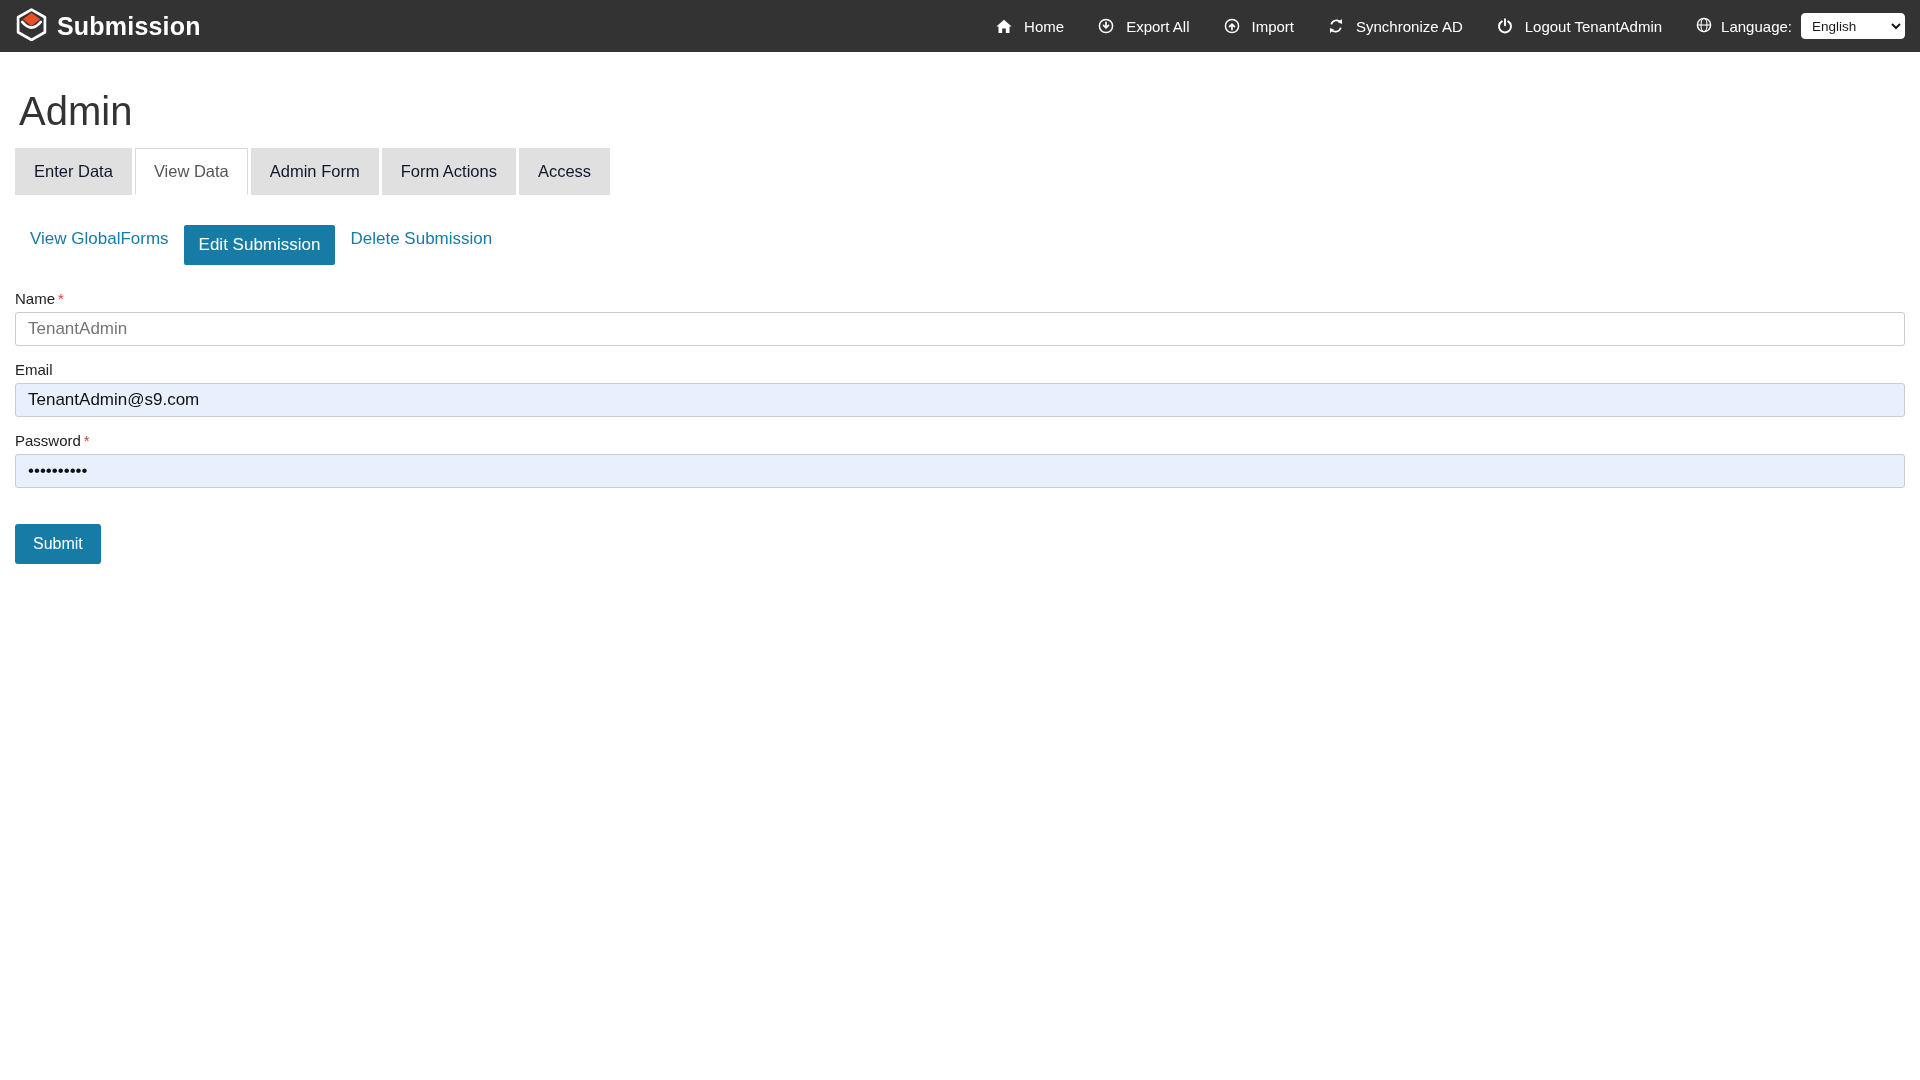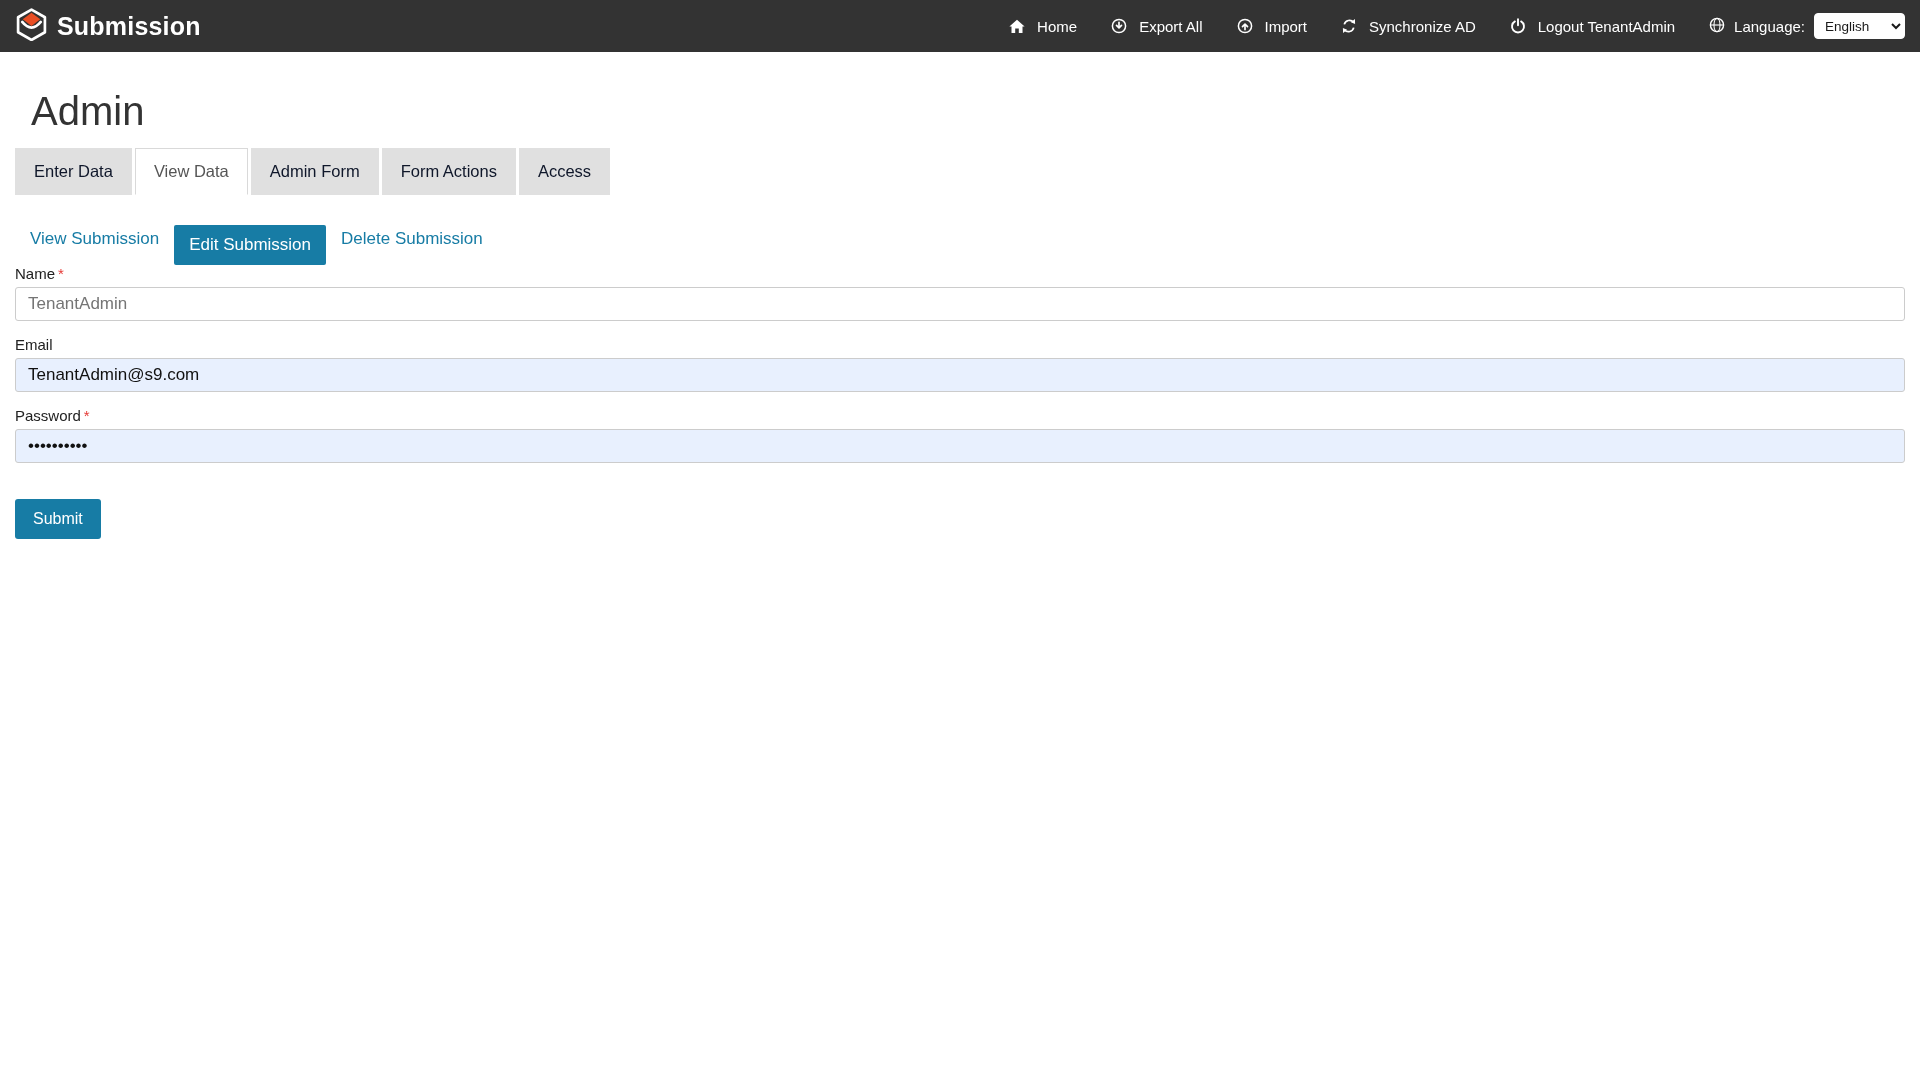--- a/index.html
+++ b/index.html
@@ -28,29 +28,29 @@
   .brand-title{font-size:25px;font-weight:700;letter-spacing:.2px;color:#fff;}
   .nav-right{display:flex;align-items:center;}
   .nav-item{
     display:inline-flex;align-items:center;gap:12px;
     color:#fff;font-size:15px;text-decoration:none;margin-left:34px;cursor:pointer;
     white-space:nowrap;
   }
   .nav-item svg{display:block;}
   .lang-wrap{display:inline-flex;align-items:center;gap:9px;color:#fff;font-size:15px;margin-left:34px;}
   .lang-select{
-    height:26px;width:91px;border-radius:4px;border:1px solid #ffffff;
+    height:26px;width:104px;border-radius:4px;border:1px solid #ffffff;
     background:#ffffff;color:#1a1a1a;font-size:13.5px;padding:0 6px;
     font-family:inherit;cursor:pointer;
   }
   
   .main{padding:0 15px;}
   .page-title{
     font-size:40px;font-weight:400;color:#333;
-    margin:39px 0 0 16px;line-height:1;
+    margin:39px 0 0 4px;line-height:1;
   }
   
   .tabs{display:flex;margin-top:17px;}
   .tab{
     background:var(--tab-inactive-bg);
     height:47px;padding:0 18px;margin-right:3px;
     display:flex;align-items:center;
     font-size:16.5px;color:#0f172a;cursor:pointer;
     border:1px solid var(--tab-inactive-bg);
   }
@@ -58,21 +58,21 @@
     background:#fff;border:1px solid #d9d9d9;border-bottom-color:#ffffff;color:#555;
   }
   
   .pills{display:flex;margin-top:18px;align-items:center;}
   .pill{
     padding:10px 15px;font-size:17px;color:var(--accent);
     text-decoration:none;cursor:pointer;white-space:nowrap;
   }
   .pill.active{background:var(--accent);color:#fff;border-radius:2px;margin-top:12px;}
   
-  .form{}
+  .form{margin-top:25px;}
   .field{margin-bottom:15px;}
   .field-label{font-size:15px;color:#212121;margin-bottom:5px;display:block;}
   .req{color:var(--required-red);margin-left:3px;font-size:15px;}
   .text-input{
     display:block;width:100%;height:34px;
     border:1px solid var(--border);border-radius:3px;
     padding:0 12px;font-size:17px;color:#111;
     font-family:inherit;background:#fff;outline:none;
   }
   .text-input.muted{color:#757575;}
@@ -173,21 +173,21 @@
 
   <div class="tabs">
     <div class="tab">Enter Data</div>
     <div class="tab active">View Data</div>
     <div class="tab">Admin Form</div>
     <div class="tab">Form Actions</div>
     <div class="tab">Access</div>
   </div>
 
   <div class="pills">
-    <a class="pill">View Submission</a>
+    <a class="pill">View GlobalForms</a>
     <a class="pill active">Edit Submission</a>
     <a class="pill">Delete Submission</a>
   </div>
 
   <div class="form">
 
     <div class="field">
       <span class="field-label"><span>Name</span><span class="req">*</span></span>
       <input class="text-input muted" type="text" value="TenantAdmin" style="">
     </div>

